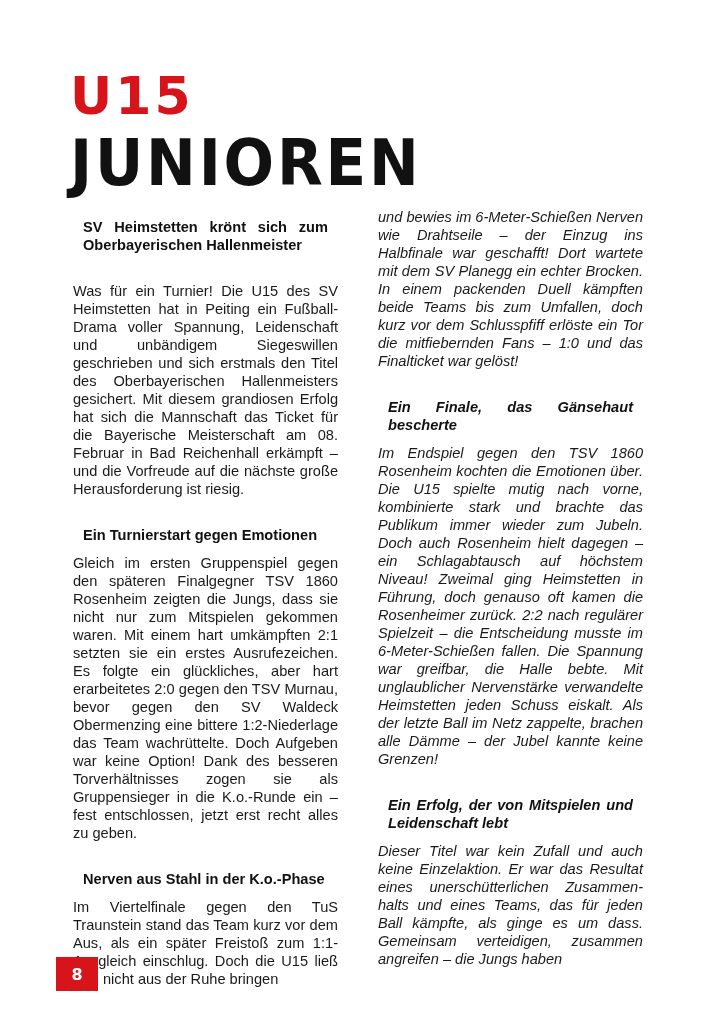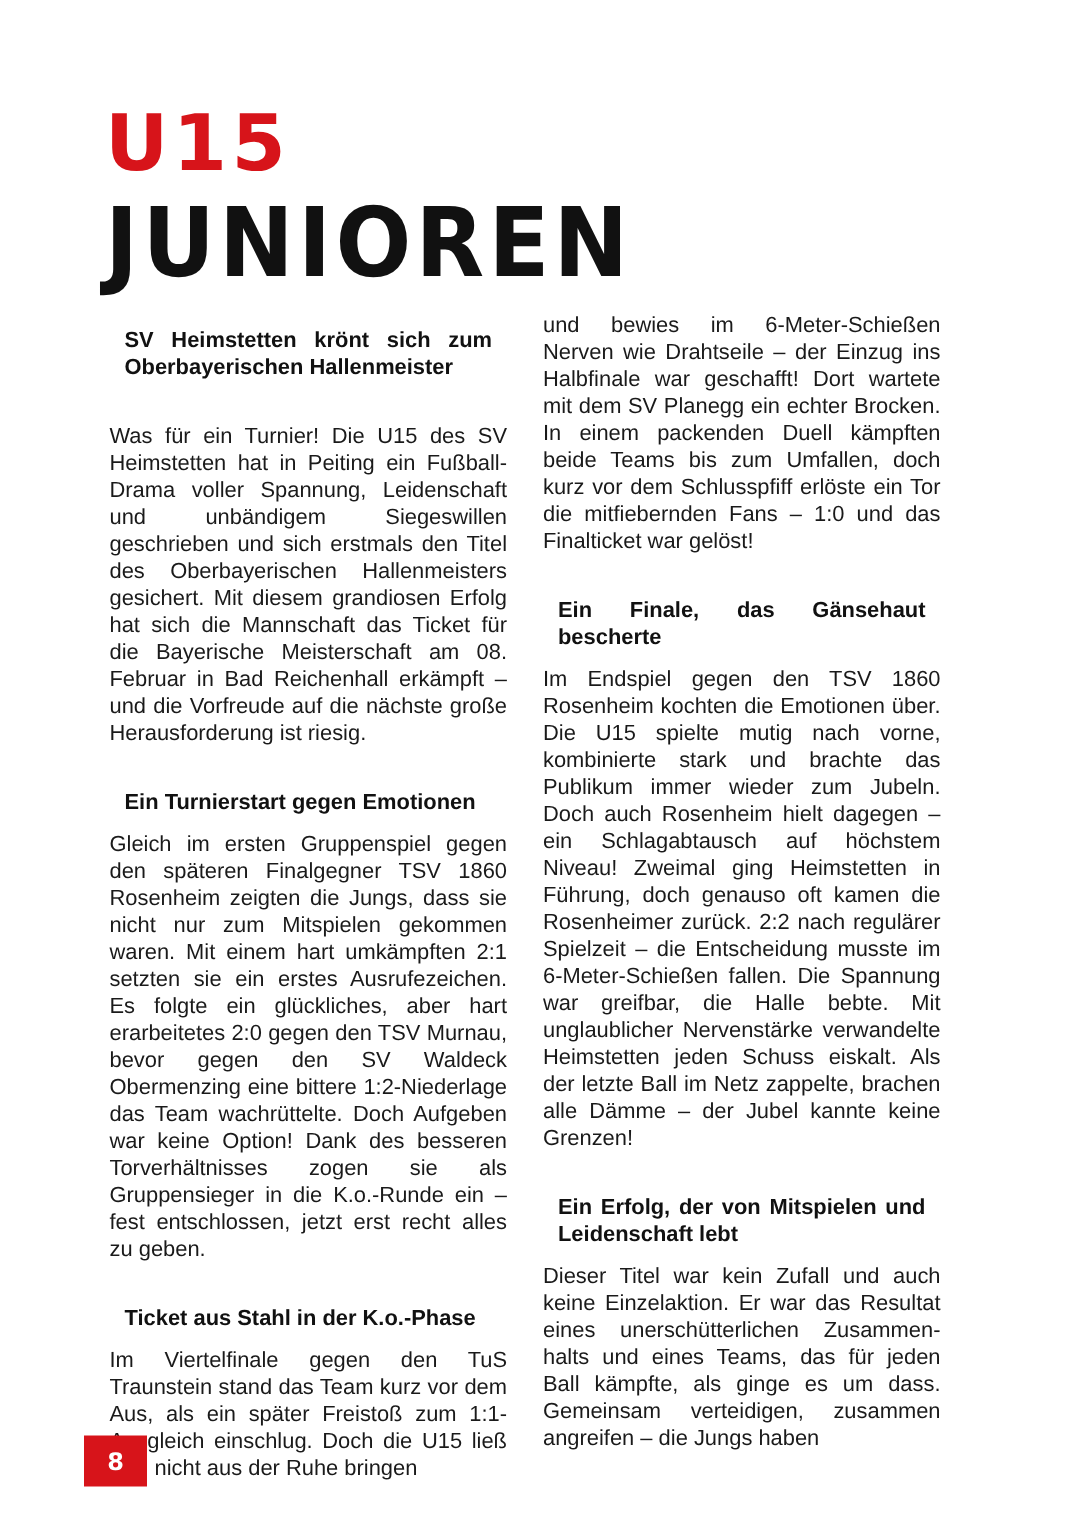--- a/index.html
+++ b/index.html
@@ -41,21 +41,21 @@
     .column {
       position: absolute;
       top: 208px;
       width: 265px;
       font-size: 14.6px;
       line-height: 18px;
       text-align: justify;
       hyphens: manual;
     }
     .col-left { left: 73px; }
-    .col-right { left: 362px; }
+    .col-right { left: 378px; font-style: italic; }
     .column p {
       margin: 0;
     }
     .column h3 {
       margin: 10px;
       font-size: 14.6px;
       line-height: 18px;
       font-weight: bold;
       color: #111;
     }
@@ -83,21 +83,21 @@
 <h1 class="title title-black">JUNIOREN</h1>
 
 <div class="column col-left">
   <h3>SV Heimstetten krönt sich zum Oberbayerischen Hallenmeister</h3>
   <div class="gap"></div>
   <p>Was für ein Turnier! Die U15 des SV Heimstetten hat in Peiting ein Fußball-Drama voller Spannung, Leidenschaft und unbändigem Siegeswillen geschrieben und sich erstmals den Titel des Oberbayerischen Hallenmeisters gesichert. Mit diesem grandiosen Erfolg hat sich die Mannschaft das Ticket für die Bayerische Meisterschaft am 08. Februar in Bad Reichenhall erkämpft – und die Vorfreude auf die nächste große Herausforderung ist riesig.</p>
   <div class="gap"></div>
   <h3>Ein Turnierstart gegen Emotionen</h3>
   <p>Gleich im ersten Gruppenspiel gegen den späteren Finalgegner TSV 1860 Rosenheim zeigten die Jungs, dass sie nicht nur zum Mitspielen gekommen waren. Mit einem hart umkämpften 2:1 setzten sie ein erstes Ausrufezeichen. Es folgte ein glückliches, aber hart erarbeitetes 2:0 gegen den TSV Murnau, bevor gegen den SV Waldeck Obermenzing eine bittere 1:2-Niederlage das Team wachrüttelte. Doch Aufgeben war keine Option! Dank des besseren Torverhältnisses zogen sie als Gruppensieger in die K.o.-Runde ein – fest entschlossen, jetzt erst recht alles zu geben.</p>
   <div class="gap"></div>
-  <h3>Ticket aus Stahl in der K.o.-Phase</h3>
+  <h3>Nerven aus Stahl in der K.o.-Phase</h3>
   <p>Im Viertelfinale gegen den TuS Traunstein stand das Team kurz vor dem Aus, als ein später Freistoß zum 1:1-Ausgleich einschlug. Doch die U15 ließ sich nicht aus der Ruhe bringen</p>
 </div>
 
 <div class="column col-right">
   <p>und bewies im 6-Meter-Schießen Nerven wie Drahtseile – der Einzug ins Halbfinale war geschafft! Dort wartete mit dem SV Planegg ein echter Brocken. In einem packenden Duell kämpften beide Teams bis zum Umfallen, doch kurz vor dem Schlusspfiff erlöste ein Tor die mitfiebernden Fans – 1:0 und das Finalticket war gelöst!</p>
   <div class="gap"></div>
   <h3>Ein Finale, das Gänsehaut bescherte</h3>
   <p>Im Endspiel gegen den TSV 1860 Rosenheim kochten die Emotionen über. Die U15 spielte mutig nach vorne, kombinierte stark und brachte das Publikum immer wieder zum Jubeln. Doch auch Rosenheim hielt dagegen – ein Schlagabtausch auf höchstem Niveau! Zweimal ging Heimstetten in Führung, doch genauso oft kamen die Rosenheimer zurück. 2:2 nach regulärer Spielzeit – die Entscheidung musste im 6-Meter-Schießen fallen. Die Spannung war greifbar, die Halle bebte. Mit unglaublicher Nervenstärke verwandelte Heimstetten jeden Schuss eiskalt. Als der letzte Ball im Netz zappelte, brachen alle Dämme – der Jubel kannte keine Grenzen!</p>
   <div class="gap"></div>
   <h3>Ein Erfolg, der von Mitspielen und Leidenschaft lebt</h3>

